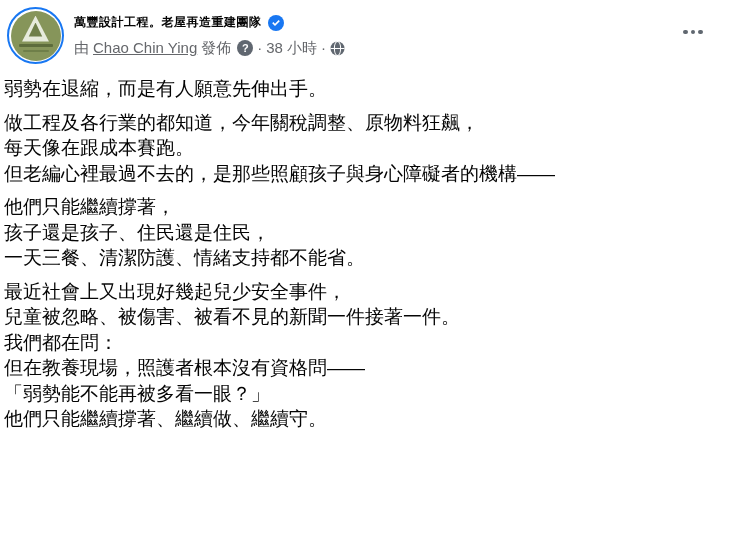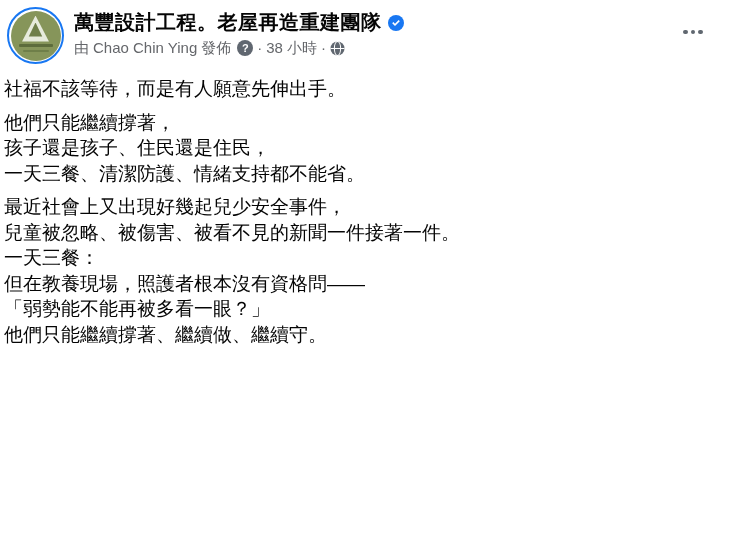--- a/index.html
+++ b/index.html
@@ -49,39 +49,39 @@
     width: 16px; height: 14px;
     background: #6f7f49;
     clip-path: polygon(50% 0%, 92% 100%, 8% 100%);
   }
   .avatar-textband { position: absolute; left: 8px; top: 33px; width: 34px; height: 3px; background: #5d6c3c; border-radius: 1px; }
   .avatar-textband2 { position: absolute; left: 12px; top: 39px; width: 26px; height: 2px; background: #6f7f49; border-radius: 1px; }
 
   .header-text { margin-left: 10px; padding-top: 3px; }
   .page-name-row { display: flex; align-items: center; gap: 6px; }
   .page-name {
-    font-size: 20px;
+    font-size: 12px;
     font-weight: 700;
     color: #050505;
     letter-spacing: 0.5px;
     cursor: pointer;
     line-height: 24px;
   }
   .verified-badge { width: 16px; height: 16px; display: inline-block; margin-top: 2px; }
 
   .byline {
     display: flex;
     align-items: center;
     gap: 4px;
     margin-top: 4px;
     font-size: 15px;
     color: #65676B;
     line-height: 20px;
   }
-  .byline .author { cursor: pointer; }
+  .byline .author { cursor: pointer; text-decoration: underline; }
   .byline .time { cursor: pointer; }
   .q-icon {
     width: 16px; height: 16px;
     border-radius: 50%;
     background: #606770;
     color: #ffffff;
     font-size: 11px;
     font-weight: 700;
     display: inline-flex;
     align-items: center;
@@ -169,34 +169,39 @@
     <div class="more-button">
       <span class="dot"></span>
       <span class="dot"></span>
       <span class="dot"></span>
     </div>
   </div>
 
   <div class="post-text">
 
     <p>
-      <span class="ln">社福不該等待，而是有人願意先伸出手。</span>
-    </p>
-
-
+      <span class="ln">弱勢在退縮，而是有人願意先伸出手。</span>
+    </p>
+
+
+    <p>
+      <span class="ln">做工程及各行業的都知道，今年關稅調整、原物料狂飆，</span>
+      <span class="ln">每天像在跟成本賽跑。</span>
+      <span class="ln">但老編心裡最過不去的，是那些照顧孩子與身心障礙者的機構——</span>
+    </p>
 
     <p>
       <span class="ln">他們只能繼續撐著，</span>
       <span class="ln">孩子還是孩子、住民還是住民，</span>
       <span class="ln">一天三餐、清潔防護、情緒支持都不能省。</span>
     </p>
 
     <p>
       <span class="ln">最近社會上又出現好幾起兒少安全事件，</span>
       <span class="ln">兒童被忽略、被傷害、被看不見的新聞一件接著一件。</span>
-      <span class="ln">一天三餐：</span>
+      <span class="ln">我們都在問：</span>
       <span class="ln">但在教養現場，照護者根本沒有資格問——</span>
       <span class="ln">「弱勢能不能再被多看一眼？」</span>
       <span class="ln">他們只能繼續撐著、繼續做、繼續守。</span>
     </p>
 
   </div>
 </div>
 
 </body></html>

